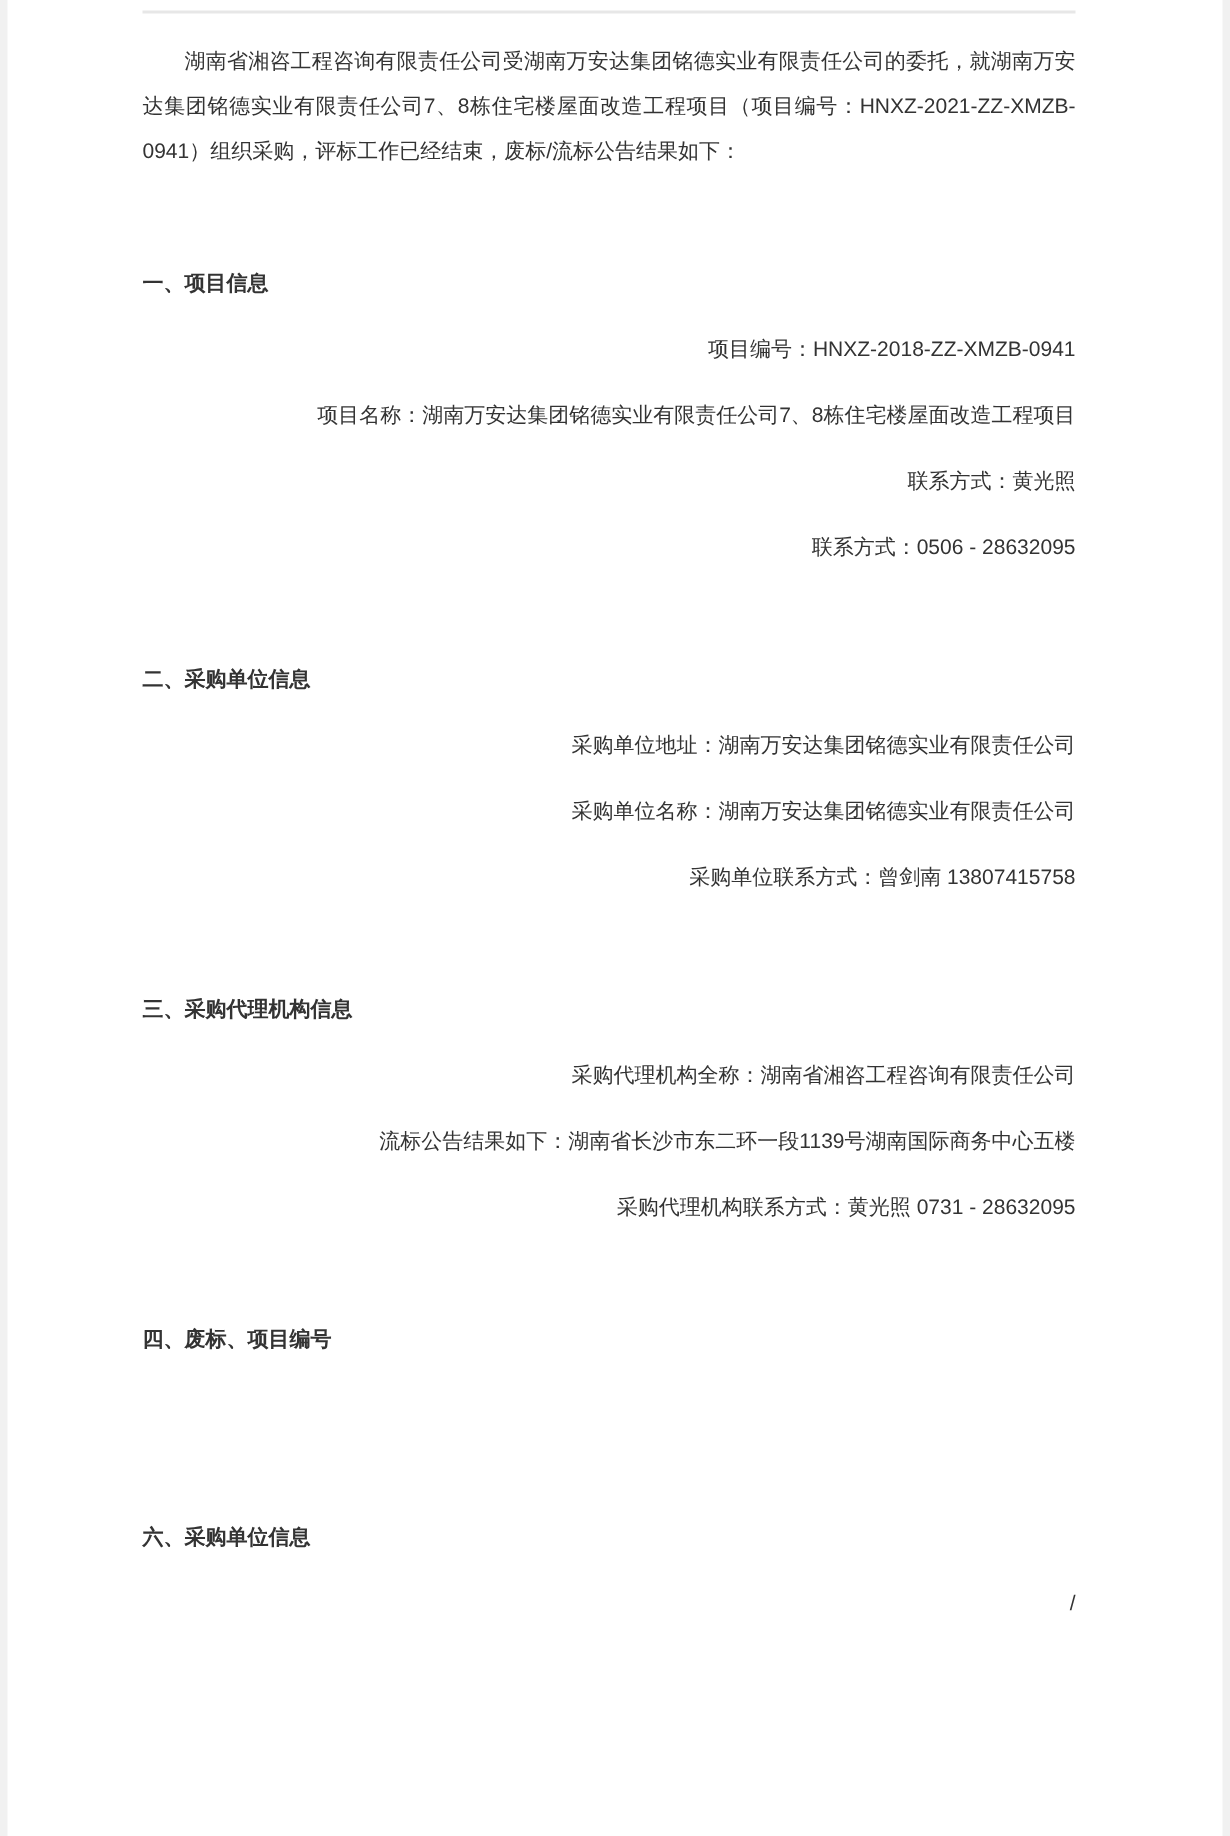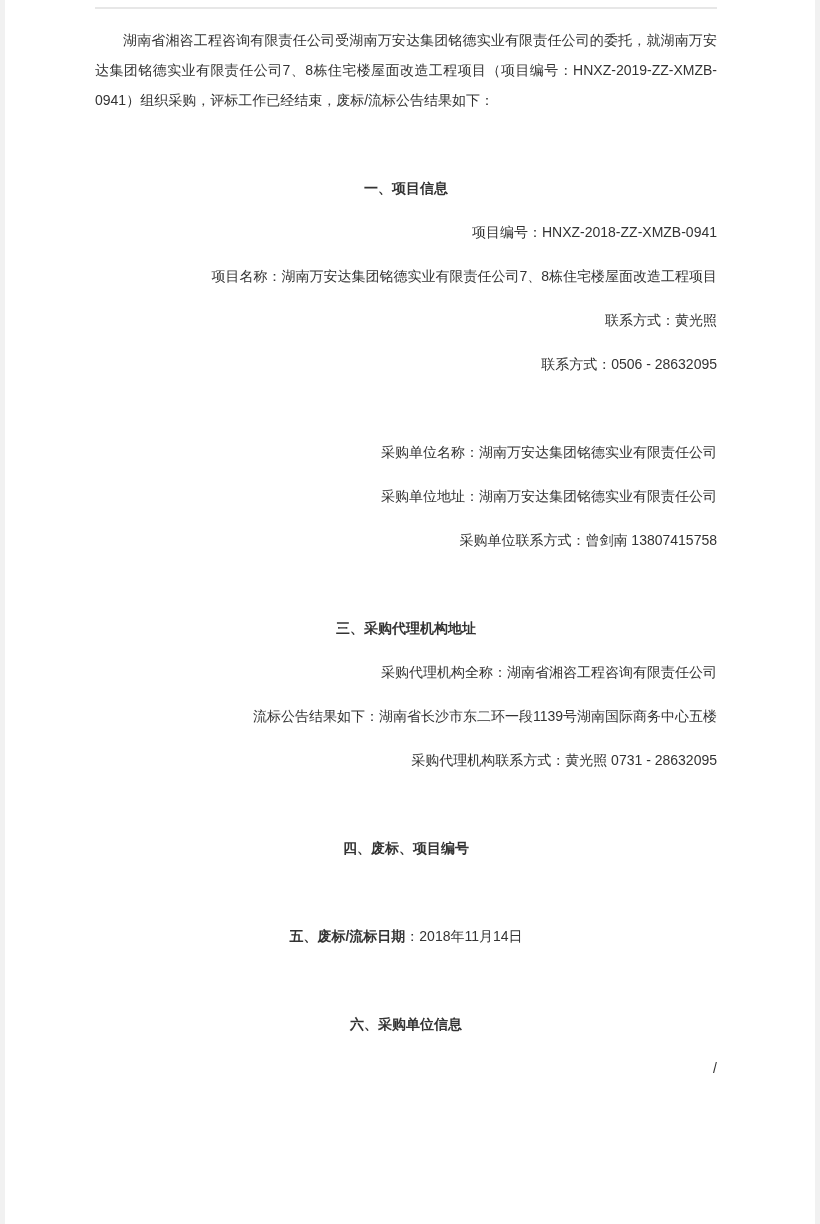--- a/index.html
+++ b/index.html
@@ -39,67 +39,66 @@
     text-align: justify;
   }
   .spacer {
     height: 30px;
     margin: 0 0 14px 0;
   }
   .sec-heading {
     font-size: 15px;
     font-weight: bold;
     color: #333333;
-    text-align: center;
   }
   .sec-heading .normal {
     font-weight: normal;
   }
   .info-line {
     text-align: right;
   }
 </style>
 </head>
 <body>
 
 <div class="card">
   <div class="content">
 
     <div class="divider"></div>
 
-    <p class="intro">湖南省湘咨工程咨询有限责任公司受湖南万安达集团铭德实业有限责任公司的委托，就湖南万安达集团铭德实业有限责任公司7、8栋住宅楼屋面改造工程项目（项目编号：HNXZ-2019-ZZ-XMZB-0941）组织采购，评标工作已经结束，废标/流标公告结果如下：</p>
+    <p class="intro">湖南省湘咨工程咨询有限责任公司受湖南万安达集团铭德实业有限责任公司的委托，就湖南万安达集团铭德实业有限责任公司7、8栋住宅楼屋面改造工程项目（项目编号：HNXZ-2021-ZZ-XMZB-0941）组织采购，评标工作已经结束，废标/流标公告结果如下：</p>
 
     <div class="spacer"></div>
 
     <p class="sec-heading">一、项目信息</p>
     <p class="info-line">项目编号：HNXZ-2018-ZZ-XMZB-0941</p>
     <p class="info-line">项目名称：湖南万安达集团铭德实业有限责任公司7、8栋住宅楼屋面改造工程项目</p>
     <p class="info-line">联系方式：黄光照</p>
     <p class="info-line">联系方式：0506 - 28632095</p>
 
     <div class="spacer"></div>
 
+    <p class="sec-heading">二、采购单位信息</p>
+    <p class="info-line">采购单位地址：湖南万安达集团铭德实业有限责任公司</p>
     <p class="info-line">采购单位名称：湖南万安达集团铭德实业有限责任公司</p>
-    <p class="info-line">采购单位地址：湖南万安达集团铭德实业有限责任公司</p>
     <p class="info-line">采购单位联系方式：曾剑南 13807415758</p>
 
     <div class="spacer"></div>
 
-    <p class="sec-heading">三、采购代理机构地址</p>
+    <p class="sec-heading">三、采购代理机构信息</p>
     <p class="info-line">采购代理机构全称：湖南省湘咨工程咨询有限责任公司</p>
     <p class="info-line">流标公告结果如下：湖南省长沙市东二环一段1139号湖南国际商务中心五楼</p>
     <p class="info-line">采购代理机构联系方式：黄光照 0731 - 28632095</p>
 
     <div class="spacer"></div>
 
     <p class="sec-heading">四、废标、项目编号</p>
 
     <div class="spacer"></div>
 
-    <p class="sec-heading"><span>五、废标/流标日期</span><span class="normal">：2018年11月14日</span></p>
 
     <div class="spacer"></div>
 
     <p class="sec-heading">六、采购单位信息</p>
     <p class="info-line">/</p>
 
   </div>
 </div>
 
 </body></html>

